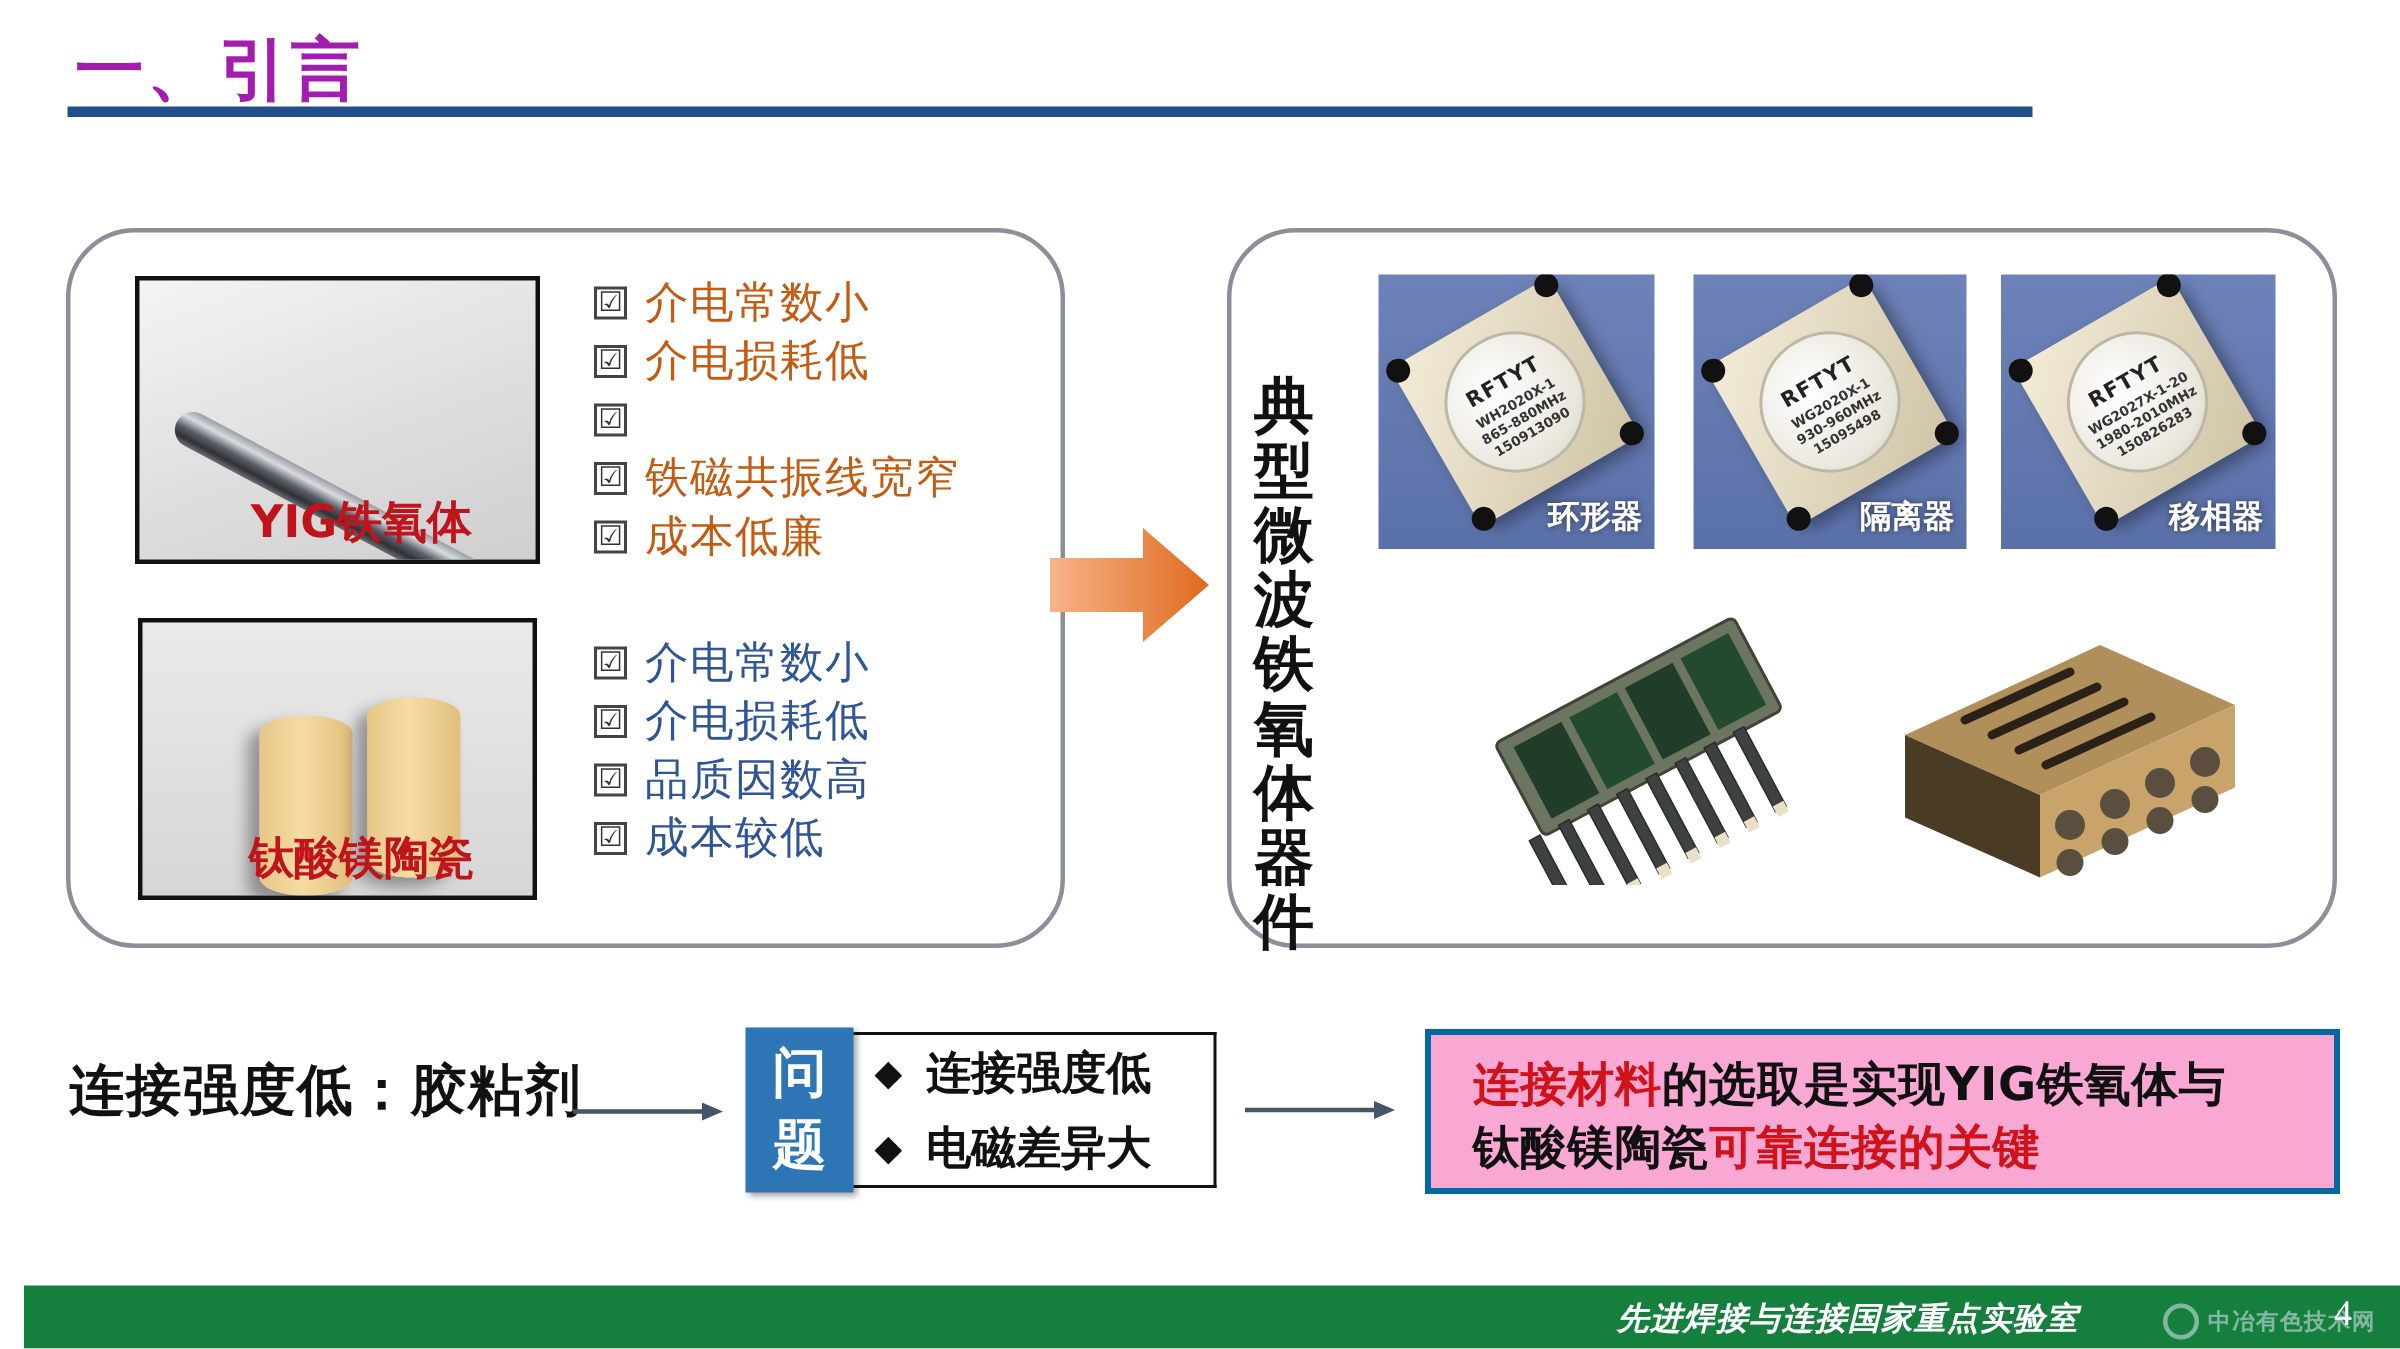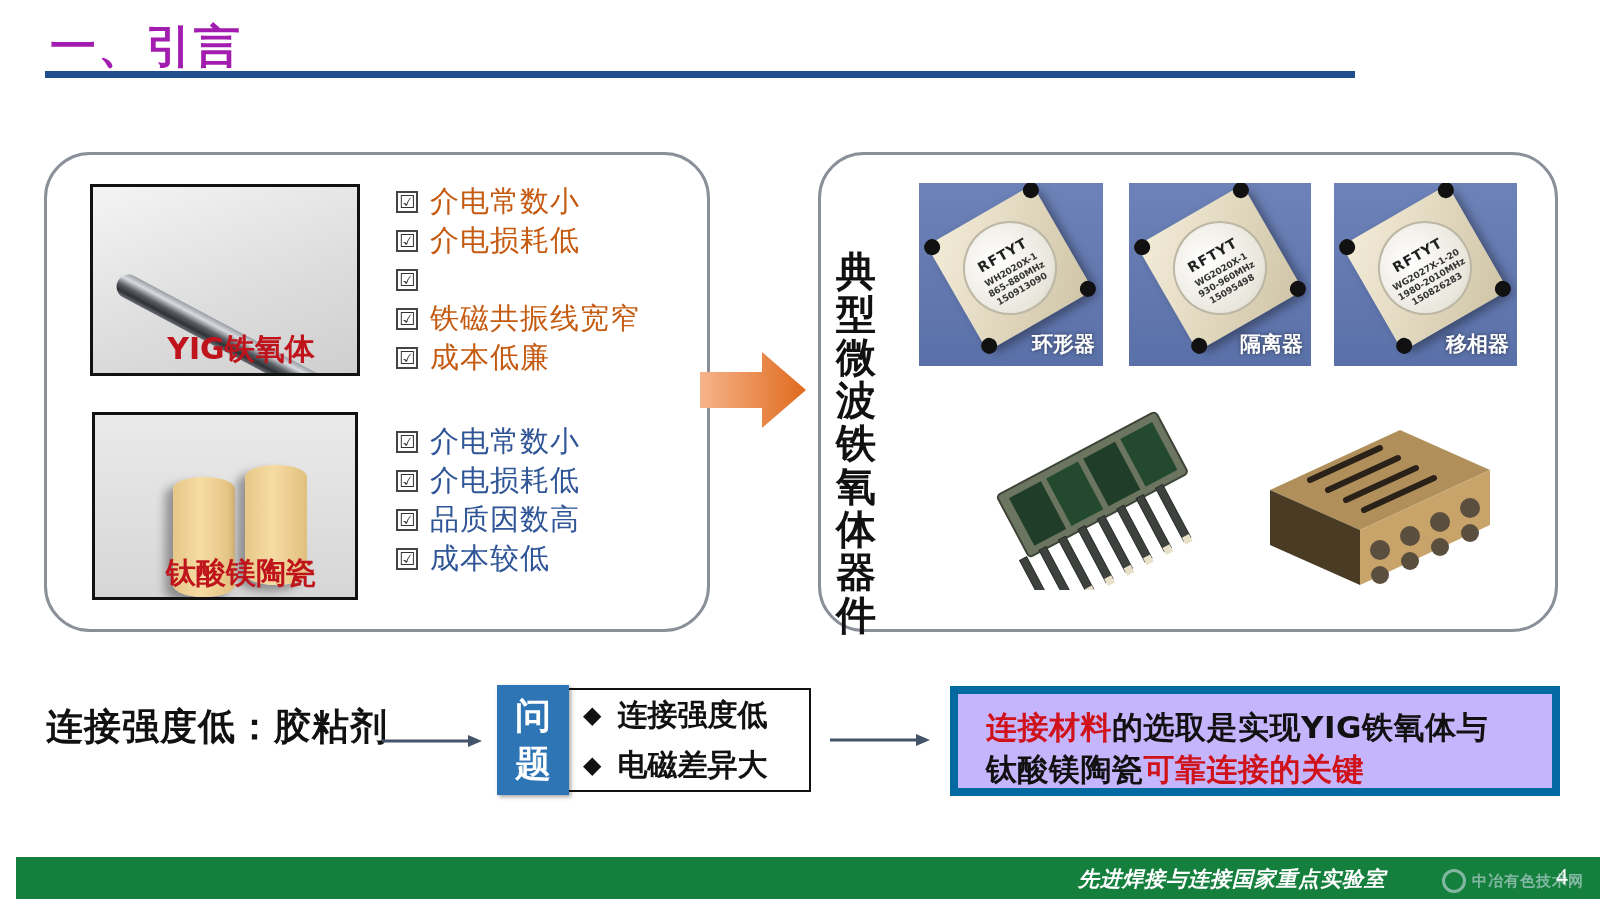--- a/index.html
+++ b/index.html
@@ -140,21 +140,21 @@
   }
   .problem-items {
     flex: 1; border: 2px solid #111; border-left: none; height: 104px; margin-top: 3px;
     display: flex; flex-direction: column; justify-content: space-around; padding-left: 14px;
   }
   .problem-item { display: flex; align-items: center; font-size: 30px; font-weight: bold; color: #111; }
   .problem-item .diamond { font-size: 24px; margin-right: 16px; }
 
   .conclusion {
     position: absolute; left: 950px; top: 686px; width: 610px; height: 110px;
-    background: #c4b5fd; border: 8px solid #0369a1;
+    background: #f9a8d4; border: 4px solid #0369a1;
     padding: 12px 0 0 28px;
     font-size: 31px; font-weight: bold; color: #111; line-height: 42px; letter-spacing: 0.5px;
   }
   .conclusion .red { color: #d0121b; }
 
   
   .footer {
     position: absolute; left: 16px; top: 857px; width: 1600px; height: 42px;
     background: #15803d;
   }

